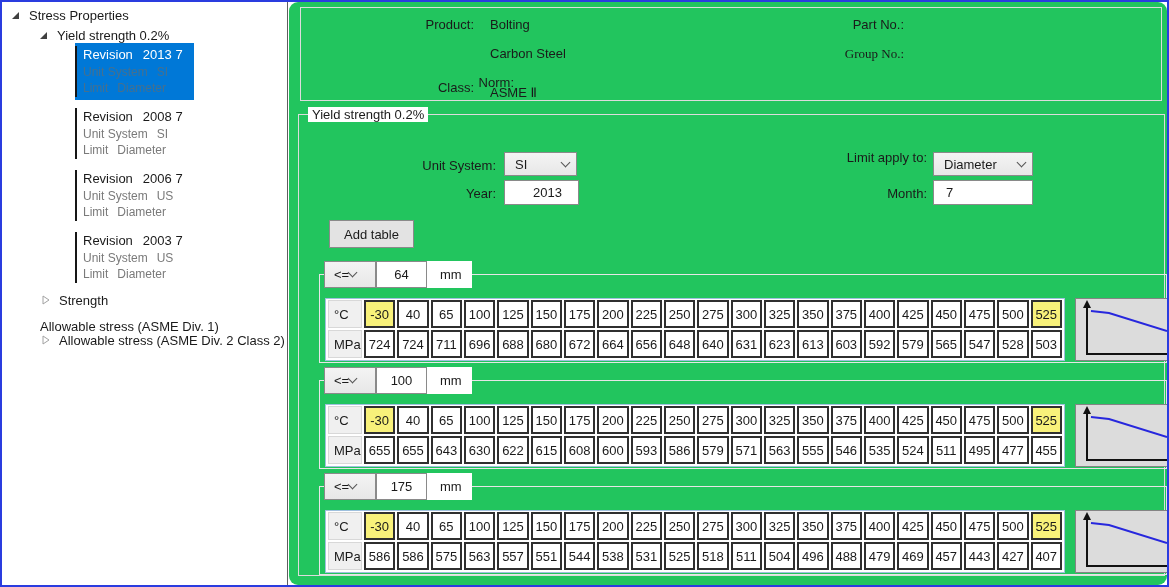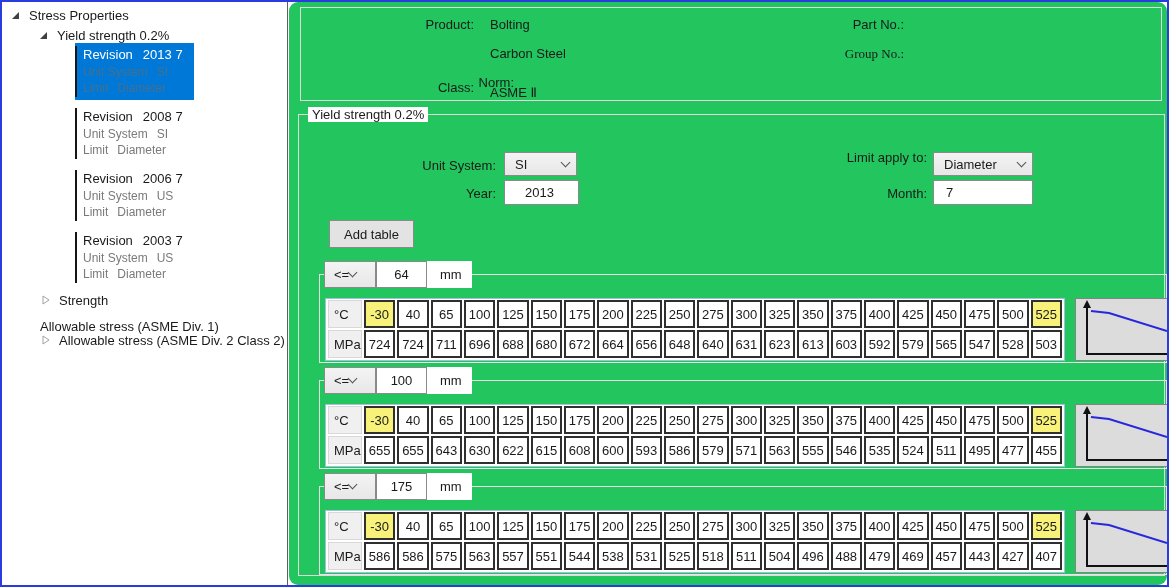--- a/index.html
+++ b/index.html
@@ -202,21 +202,21 @@
       <div class="legend">Yield strength 0.2%</div>
     </div>
 
     <div class="lbl" style="right:675px; top:43px; position:absolute;"></div>
     <div class="lbl" style="left:0; width:207px; top:156px;">Unit System:</div>
     <div class="combo" style="left:215px; top:150px; width:73px; height:24px;">
       <span class="ctext">SI</span>
       <span class="chev"></span>
     </div>
     <div class="lbl" style="left:0; width:207px; top:184px;">Year:</div>
-    <input class="tbox" style="left: 215px; top: 178px; width: 75px; height: 25px; padding-left: 20px;" value="2013">
+    <input class="tbox" style="left: 215px; top: 178px; width: 75px; height: 25px; padding-left: 28px;" value="2013">
 
     <div class="lbl" style="left:431px; width:207px; top:148px;">Limit apply to:</div>
     <div class="combo" style="left:644px; top:150px; width:100px; height:24px;">
       <span class="ctext">Diameter</span>
       <span class="chev"></span>
     </div>
     <div class="lbl" style="left:431px; width:207px; top:184px;">Month:</div>
     <input class="tbox" style="left: 644px; top: 178px; width: 100px; height: 25px; padding-left: 12px;" value="7">
 
     <div class="btn" style="left:40px; top:218px; width:85px; height:28px;">Add table</div>

